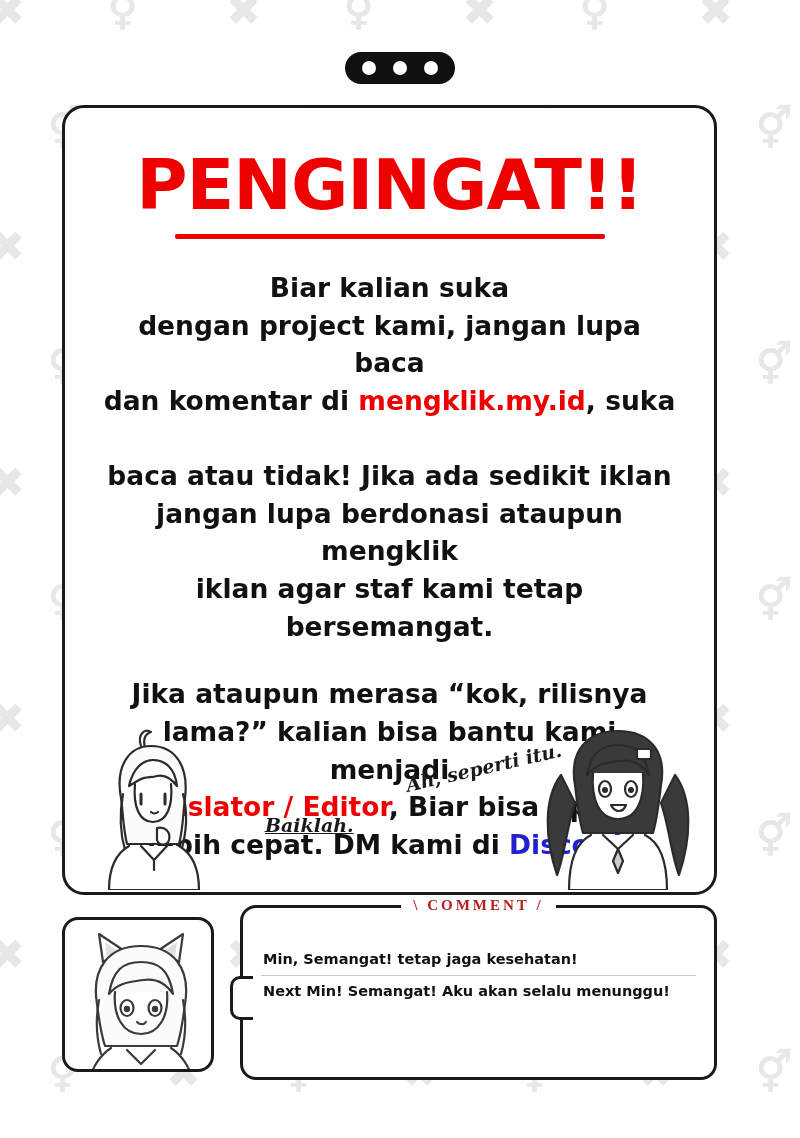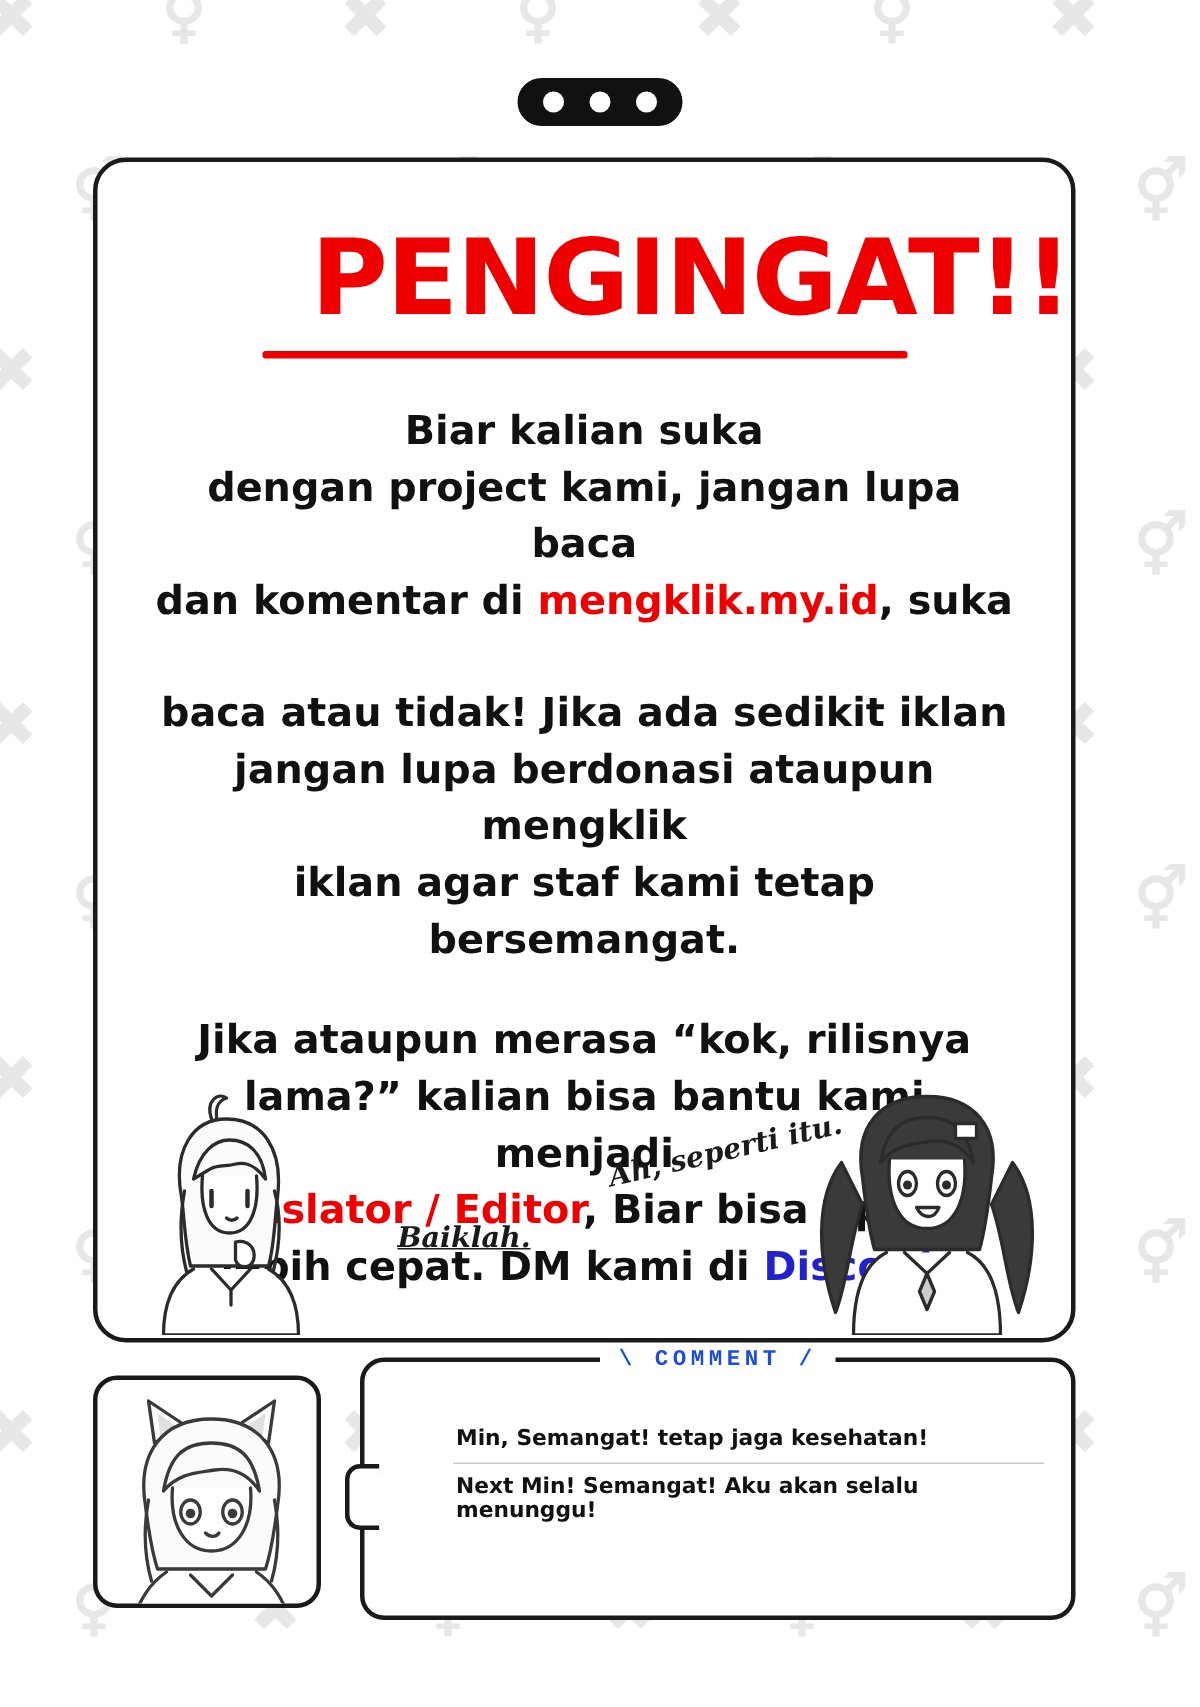--- a/index.html
+++ b/index.html
@@ -80,21 +80,20 @@
     margin-top: 42px;
   }
   #page-title {
     font-family: "DejaVu Sans", sans-serif;
     font-weight: bold;
     font-size: 70px;
     color: #ee0000;
     letter-spacing: -1px;
     line-height: 1;
     display: block;
-    text-align: right;
   }
   #title-underline {
     width: 430px;
     height: 5px;
     background: #ee0000;
     margin: 14px auto 0 auto;
     border-radius: 2px;
   }
 
   #body-copy {
@@ -192,32 +191,31 @@
   #comment-header {
     position: absolute;
     left: 0; right: 0;
     top: -13px;
     text-align: center;
   }
   #comment-header-inner {
     display: inline-block;
     background: #ffffff;
     padding: 0 12px;
-    font-family: Liberation Mono, monospace;
+    font-family: Liberation Serif, serif;
     font-weight: bold;
     font-size: 15px;
     letter-spacing: 3px;
-    color: #1d4ed8;
+    color: #b91c1c;
   }
   #comment-list {
     position: absolute;
     left: 18px;
     right: 18px;
     top: 36px;
-    margin-left: 41px;
   }
   .comment-item {
     font-family: "DejaVu Sans", sans-serif;
     font-weight: bold;
     font-size: 14.5px;
     color: #111111;
     padding: 7px 2px 8px 2px;
     border-bottom: 1px solid #c9c9c9;
   }
   .comment-item:last-child { border-bottom: none; }

